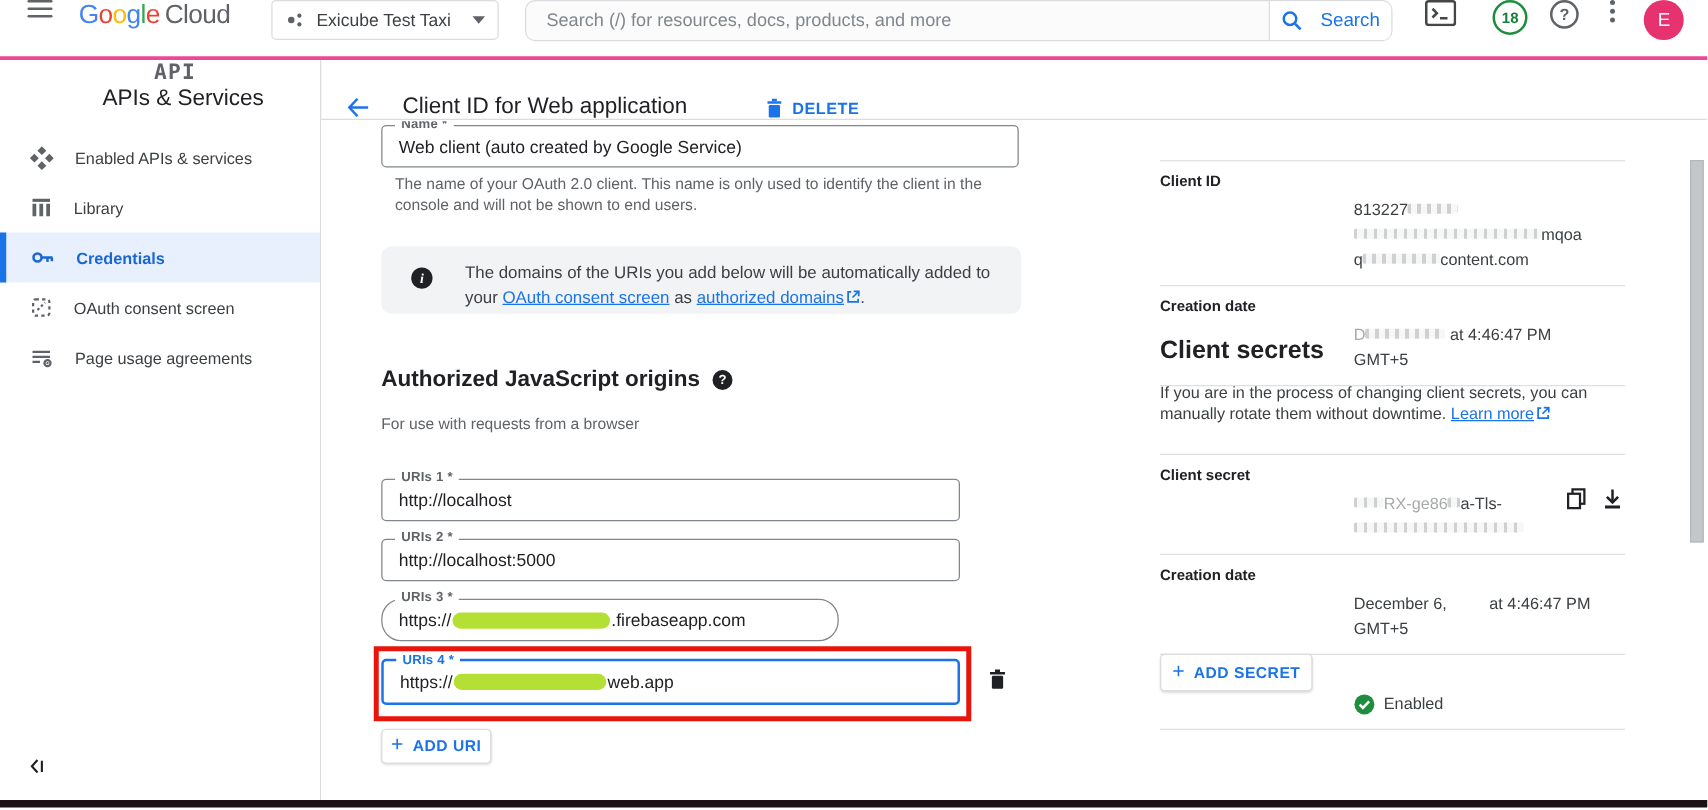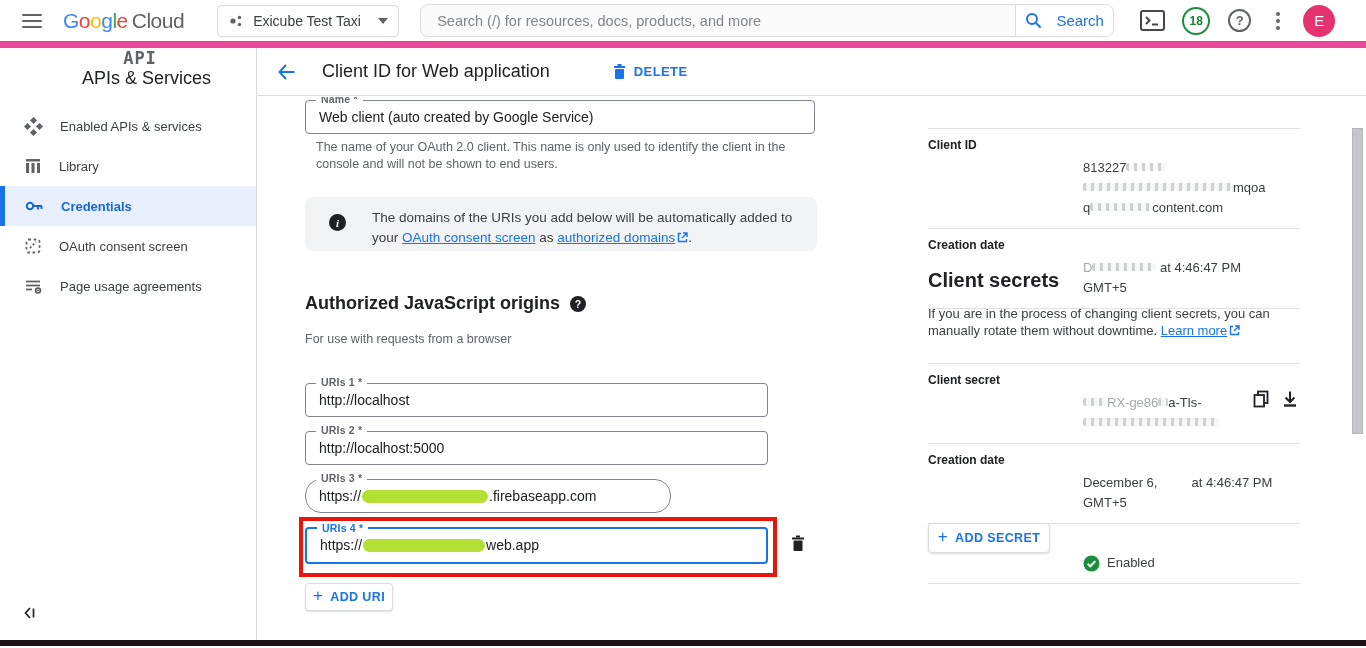--- a/index.html
+++ b/index.html
@@ -4,49 +4,49 @@
 <style>
   * { box-sizing: border-box; }
   html,body { margin:0; padding:0; }
   body {
     width:1366px; height:648px; position:relative; overflow:hidden;
     background:#fff; color:#202124;
     font-family:"Liberation Sans", sans-serif; font-size:13px;
   }
   
   .topbar { position:absolute; top:0; left:0; right:0; height:48px; background:#fff;
-    border-bottom:7px solid #ec4899; display:flex; align-items:center; z-index:9; }
+    border-bottom:3px solid #ec4899; display:flex; align-items:flex-start; z-index:9; }
   .hamburger { margin-left:22px; width:20px; height:14px; display:flex; flex-direction:column; justify-content:space-between; cursor:pointer; }
   .hamburger span { height:2px; background:#5f6368; border-radius:1px; }
   .logo { margin-left:21px; font-size:21px; letter-spacing:-.5px; white-space:nowrap; }
   .logo .g1{color:#4285F4}.logo .g2{color:#EA4335}.logo .g3{color:#FBBC05}.logo .g4{color:#4285F4}.logo .g5{color:#34A853}.logo .g6{color:#EA4335}
   .logo .cloud { color:#5f6368; margin-left:4px; }
   .project-btn { margin-left:33px; width:182px; height:32px; border:1px solid #dadce0; border-radius:4px;
     display:flex; align-items:center; padding:0 10px; cursor:pointer; }
   .project-name { font-size:14px; color:#3c4043; margin-left:9px; flex:1; }
   .caret { width:0; height:0; border-left:5px solid transparent; border-right:5px solid transparent; border-top:6px solid #5f6368; }
   .searchwrap { margin-left:21px; width:694px; height:33px; display:flex; border:1px solid #dadce0; border-radius:8px; overflow:hidden; background:#fbfbfc; }
   .searchwrap input { flex:1; border:none; outline:none; background:transparent; padding:0 16px; font-size:14.5px; color:#202124; font-family:"Liberation Sans",sans-serif; }
   .searchwrap input::placeholder { color:#80868b; }
   .search-btn { width:98px; border-left:1px solid #dadce0; background:#fff; display:flex; align-items:center; justify-content:center; gap:14px; cursor:pointer; color:#1a73e8; font-size:15px; }
   .tb-ico { color:#5f6368; display:flex; align-items:center; justify-content:center; cursor:pointer; }
   .shell { margin-left:26px; }
-  .trialbadge { margin-left:17px; width:28px; height:28px; border-radius:50%; border:2px solid #1e8e3e; color:#188038; font-size:12px; font-weight:bold; display:flex; align-items:center; justify-content:center; cursor:pointer; }
+  .trialbadge { margin-left:29px; width:28px; height:28px; border-radius:50%; border:2px solid #1e8e3e; color:#188038; font-size:12px; font-weight:bold; display:flex; align-items:center; justify-content:center; cursor:pointer; }
   .helpbtn { margin-left:18px; width:23px; height:23px; border-radius:50%; border:2px solid #5f6368; font-size:13px; font-weight:bold; }
   .dots { margin-left:25px; display:flex; flex-direction:column; gap:3px; cursor:pointer; }
   .dots i { width:4px; height:4px; border-radius:50%; background:#5f6368; }
   .avatar { margin-left:23px; width:32px; height:32px; border-radius:50%; background:#e6336f; color:#fff; font-size:15px; display:flex; align-items:center; justify-content:center; cursor:pointer; }
 
   
   .product-header { position:absolute; left:0; top:48px; width:256px; height:48px; background:#fff;
     display:flex; align-items:center; padding-left:24px;flex-direction:column; }
   .api-glyph { font-family:"DejaVu Sans Mono", monospace; font-weight:bold; font-size:17px; color:#5f6368; letter-spacing:1px; }
   .product-title { margin-left:13px; font-size:18px; color:#202124; }
   .page-header { position:absolute; left:257px; right:0; top:48px; height:48px; background:#fff;
-    border-bottom:1px solid #dadce0; display:flex; align-items:center; }
+    border-bottom:1px solid #dadce0; display:flex; align-items:flex-end; }
   .back-btn { margin-left:20px; cursor:pointer; display:flex; }
   .page-title { margin-left:26px; font-size:18px; color:#202124; }
   .delete-btn { margin-left:62px; display:flex; align-items:center; gap:7px; color:#1a73e8; font-size:13px; font-weight:bold; letter-spacing:.4px; cursor:pointer; }
   .vdivider { position:absolute; left:256px; top:48px; bottom:8px; width:1px; background:#dadce0; }
 
   
   .sidebar { position:absolute; left:0; top:97px; width:256px; bottom:8px; background:#fff; padding-top:9px; }
   .nav-item { height:40px; display:flex; align-items:center; padding-left:24px; gap:17px; cursor:pointer; position:relative; color:#3c4043; font-size:13px; }
   .nav-item svg { flex:none; }
   .nav-item.active { background:#e8f0fe; color:#1967d2; font-weight:bold; }

